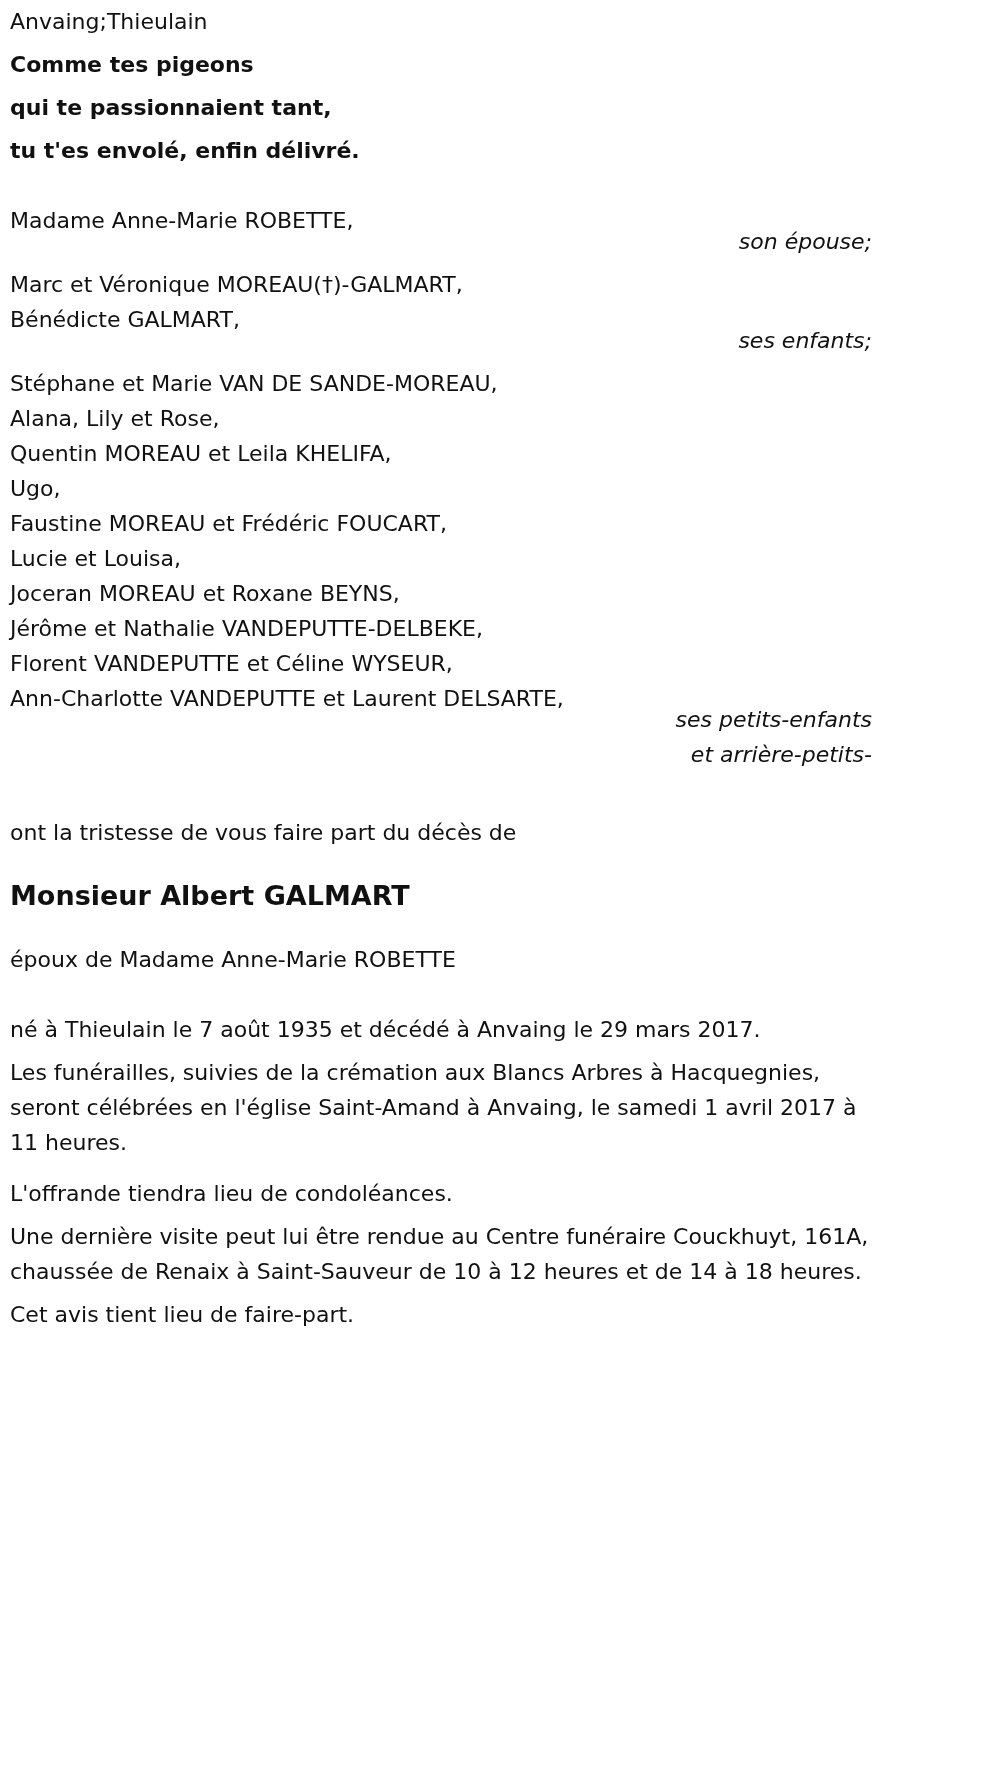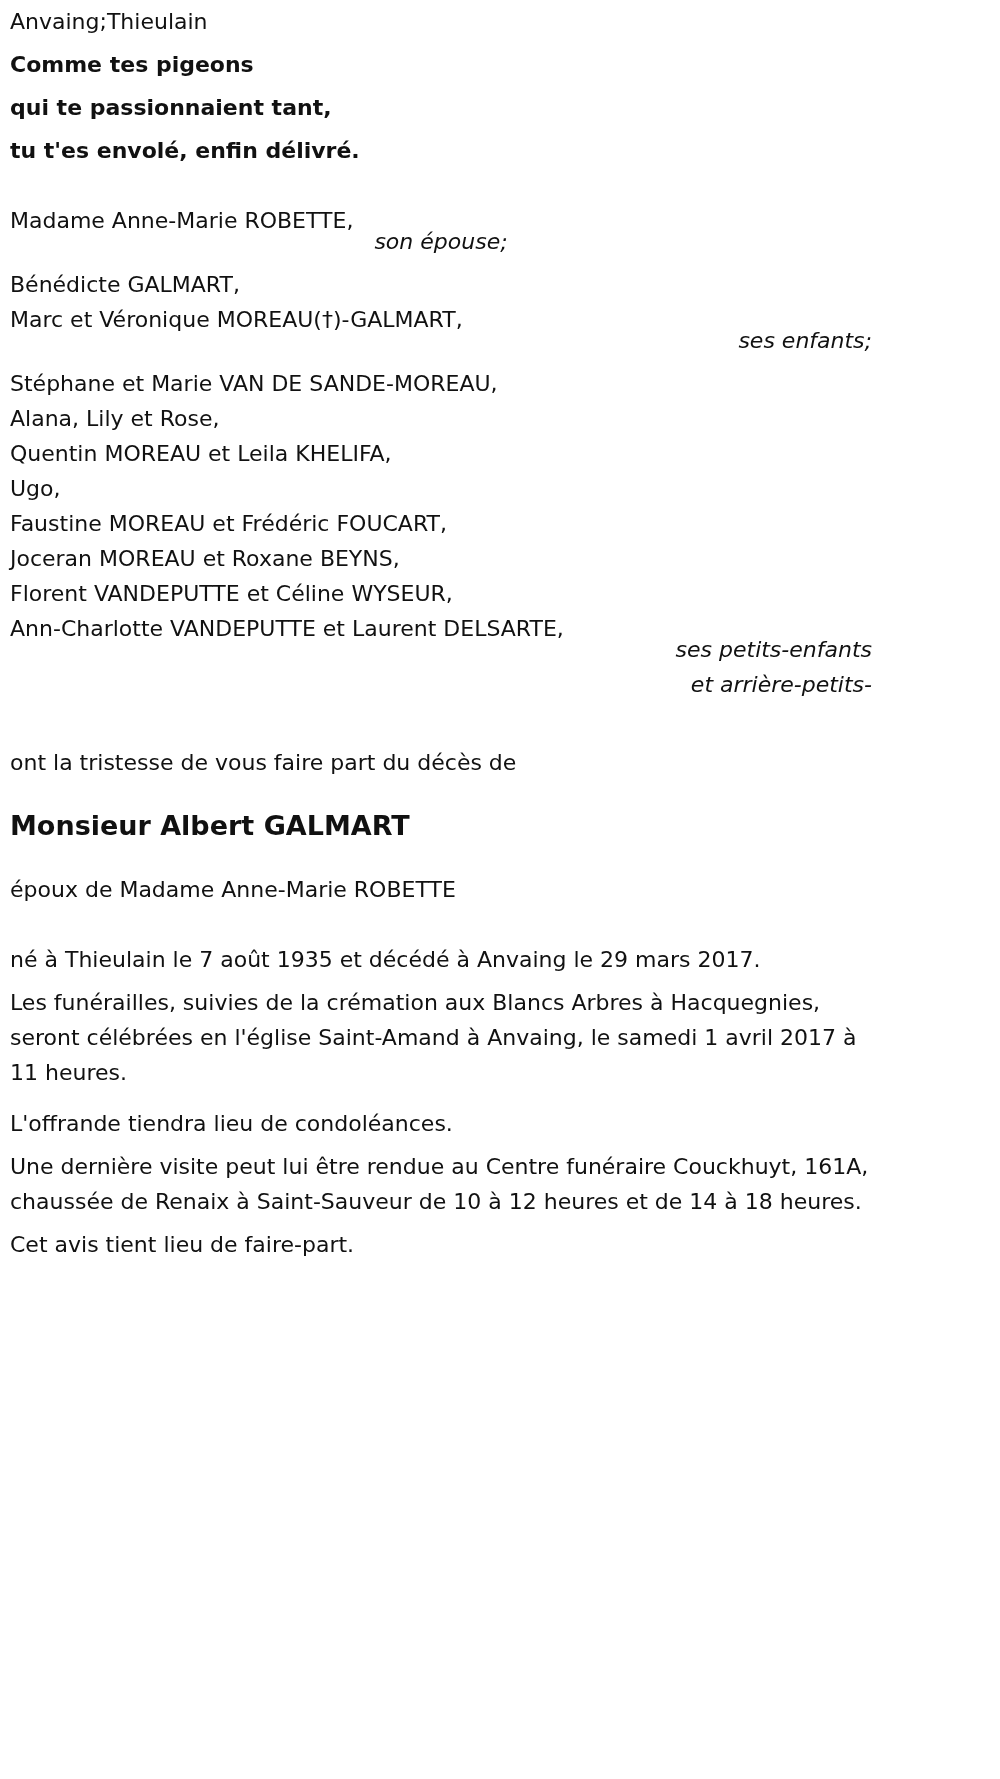--- a/index.html
+++ b/index.html
@@ -44,38 +44,40 @@
     <span class="line bold">Comme tes pigeons</span>
     <div class="gap-sm"></div>
     <span class="line bold">qui te passionnaient tant,</span>
     <div class="gap-sm"></div>
     <span class="line bold">tu t'es envolé, enfin délivré.</span>
 
     <div class="gap-lg"></div>
 
     <div class="row">
       <span class="line">Madame Anne-Marie ROBETTE,</span>
-      <span class="rel" style="margin-top:-14px;text-align:center;">son épouse;</span>
+      <span class="rel" style="margin-top:-14px;">son épouse;</span>
     </div>
     <div class="gap-sm"></div>
 
     <div class="row">
+      <span class="line">Marc et Véronique MOREAU(†)-GALMART,</span>
       <span class="line">Bénédicte GALMART,</span>
-      <span class="line">Marc et Véronique MOREAU(†)-GALMART,</span>
       <span class="rel" style="margin-top:-14px;">ses enfants;</span>
     </div>
     <div class="gap-sm"></div>
 
     <div class="row">
       <span class="line">Stéphane et Marie VAN DE SANDE-MOREAU,</span>
       <span class="line">Alana, Lily et Rose,</span>
       <span class="line">Quentin MOREAU et Leila KHELIFA,</span>
       <span class="line">Ugo,</span>
       <span class="line">Faustine MOREAU et Frédéric FOUCART,</span>
+      <span class="line">Lucie et Louisa,</span>
       <span class="line">Joceran MOREAU et Roxane BEYNS,</span>
+      <span class="line">Jérôme et Nathalie VANDEPUTTE-DELBEKE,</span>
       <span class="line">Florent VANDEPUTTE et Céline WYSEUR,</span>
       <span class="line">Ann-Charlotte VANDEPUTTE et Laurent DELSARTE,</span>
       <span class="rel" style="margin-top:-14px;">ses petits-enfants</span>
       <span class="rel">et arrière-petits-</span>
     </div>
     <div class="gap-sm"></div>
 
 
     <div class="gap-lg"></div>
 

